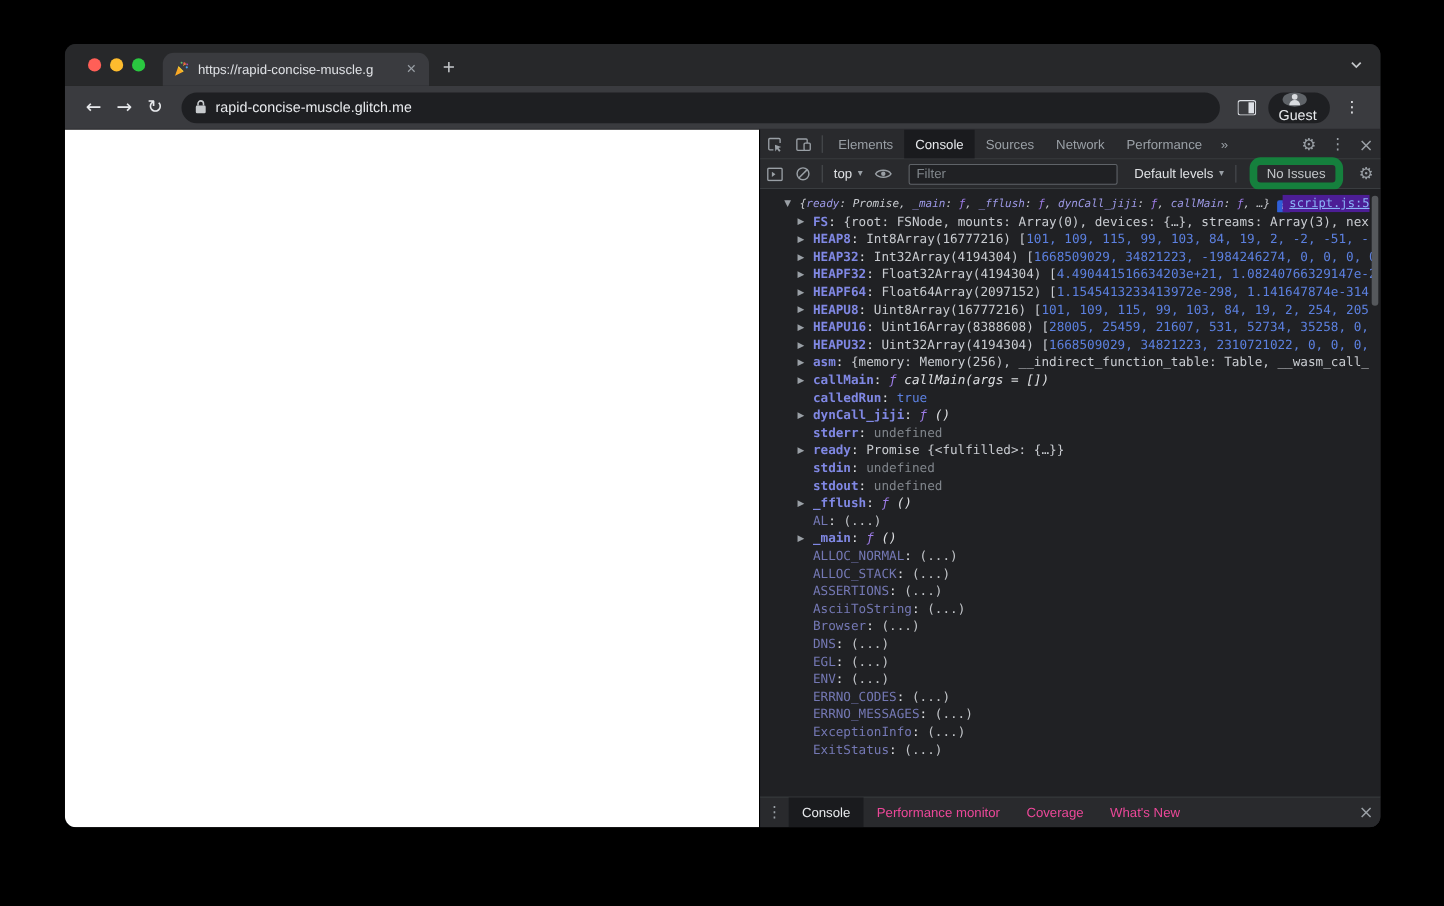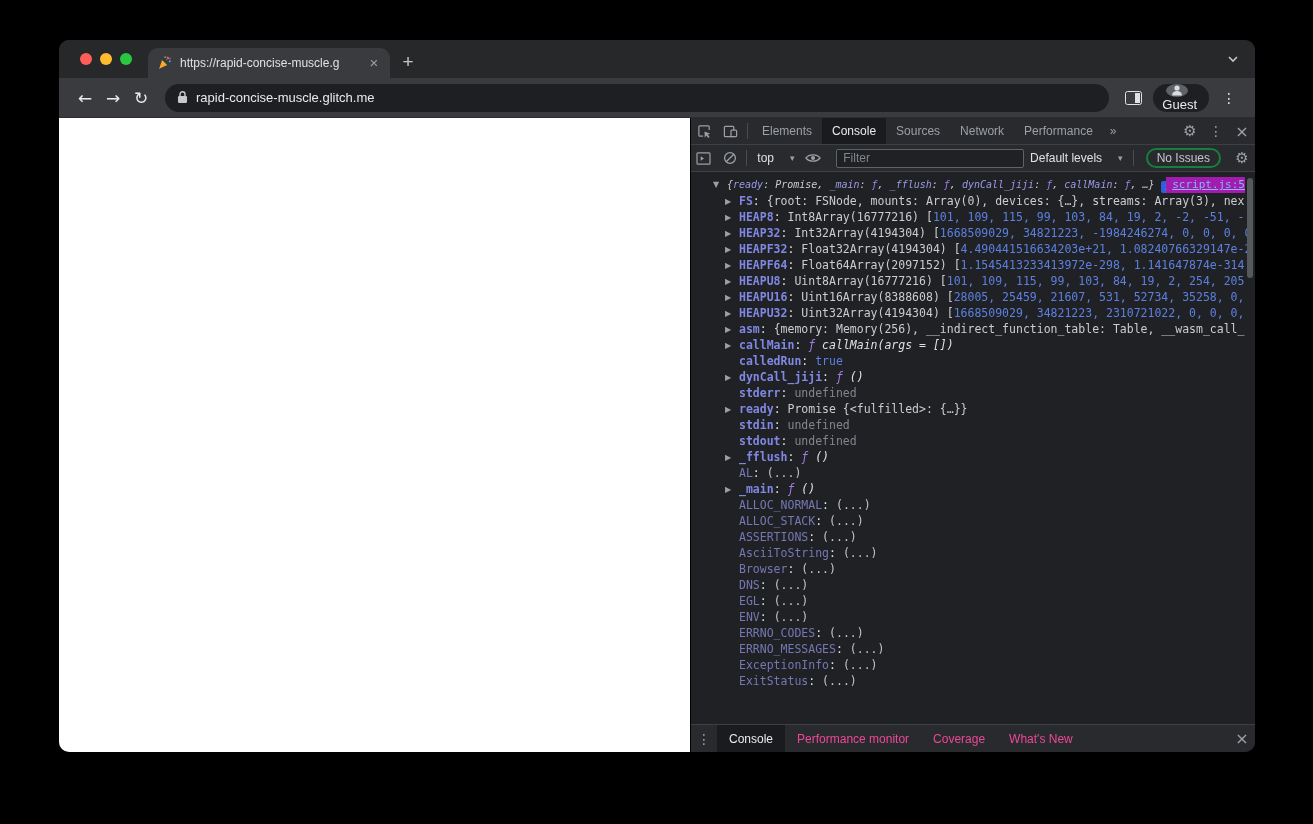--- a/index.html
+++ b/index.html
@@ -51,27 +51,27 @@
   .dt-sep { width:1px; height:16px; background:#494c50; margin:0 4px; }
   .dt-tablist { display:flex; height:100%; }
   .dt-tab { padding:0 10px; height:100%; display:flex; align-items:center; font-size:12px; color:#9aa0a6; white-space:nowrap; }
   .dt-tab.active { background:#1a1b1e; color:#e8eaed; }
   .dt-moretabs { color:#9aa0a6; font-size:12px; padding:0 7px; }
   .rcluster { margin-left:auto; display:flex; align-items:center; }
   .glyph-gear { font-size:15px; }
   .glyph-dots { font-size:14px; }
   .glyph-close { font-size:16px; }
 
-  .ct-dd { display:flex; align-items:center; color:#dfe1e4; font-size:12px; padding:0 6px; gap:16px; white-space:nowrap; }
+  .ct-dd { display:flex; align-items:center; color:#dfe1e4; font-size:12px; padding:0 6px; gap:5px; white-space:nowrap; }
   .dd-caret { color:#9aa0a6; font-size:9px; font-family:"DejaVu Sans", sans-serif; }
   .filter { width:190px; height:19px; background:#202124; border:1px solid #5f6368; border-radius:2px;
             color:#dfe1e4; font-size:12px; padding:0 6px; margin-left:10px; outline:none;
             font-family:"Liberation Sans", sans-serif; }
   .filter::placeholder { color:#80868b; }
-  .issues { border:2px solid #15803d; border-radius:10px; color:#c4c7ca; font-size:12px; padding:1px 9px; margin:0 8px; white-space:nowrap; }
+  .issues { border:7px solid #15803d; border-radius:10px; color:#c4c7ca; font-size:12px; padding:1px 9px; margin:0 8px; white-space:nowrap; }
 
   
   .dt-console { flex:1; position:relative; overflow:hidden; background:#202124; padding-top:5px;
                 font-family:"DejaVu Sans Mono", monospace; }
   .cl { height:16px; line-height:16px; white-space:pre; overflow:hidden; font-size:11.5px; padding-left:22px; }
   .cl.child { padding-left:34px; }
   .cl.first { font-size:10px; position:relative; }
   .arrow { display:inline-block; width:14px; color:#9aa0a6; font-size:8px;
            font-family:"DejaVu Sans", sans-serif; vertical-align:1px; }
   .s-p  { color:#dfe1e4; }
@@ -80,21 +80,21 @@
   .s-k  { color:#8088e4; font-weight:bold; }
   .s-ki { color:#9d99e6; font-style:italic; }
   .s-kd { color:#7478b4; }
   .s-n  { color:#5c80e0; }
   .s-b  { color:#5c80e0; }
   .s-u  { color:#81868c; }
   .s-f  { color:#9e7ce8; font-style:italic; }
   .s-fs { color:#dfe1e4; font-style:italic; }
   .s-d  { color:#c2c5c9; }
   .srclink { position:absolute; right:10px; top:0; color:#8ab4f8; text-decoration:underline;
-             font-size:11px; background:#a21caf; padding-left:6px; }
+             font-size:11px; background:#4c1d95; padding-left:6px; }
   .badge { display:inline-block; width:12px; height:12px; background:#2f5fd9; border-radius:2px;
            margin-left:6px; vertical-align:-2px; color:#fff; font-size:9px; line-height:12px;
            text-align:center; font-style:italic; font-family:"DejaVu Serif", serif; }
   .scroll-thumb { position:absolute; right:2px; top:6px; width:6px; height:100px; background:#55585c; border-radius:3px; }
 
   
   .dt-drawer { flex:0 0 28px; height:28px; background:#292a2d; border-top:1px solid #3c4043;
                display:flex; align-items:center; }
   .drawer-tab { padding:0 12px; height:100%; display:flex; align-items:center; font-size:12px; color:#ec4899; white-space:nowrap; }
   .drawer-tab.active { background:#1a1b1e; color:#e8eaed; }

